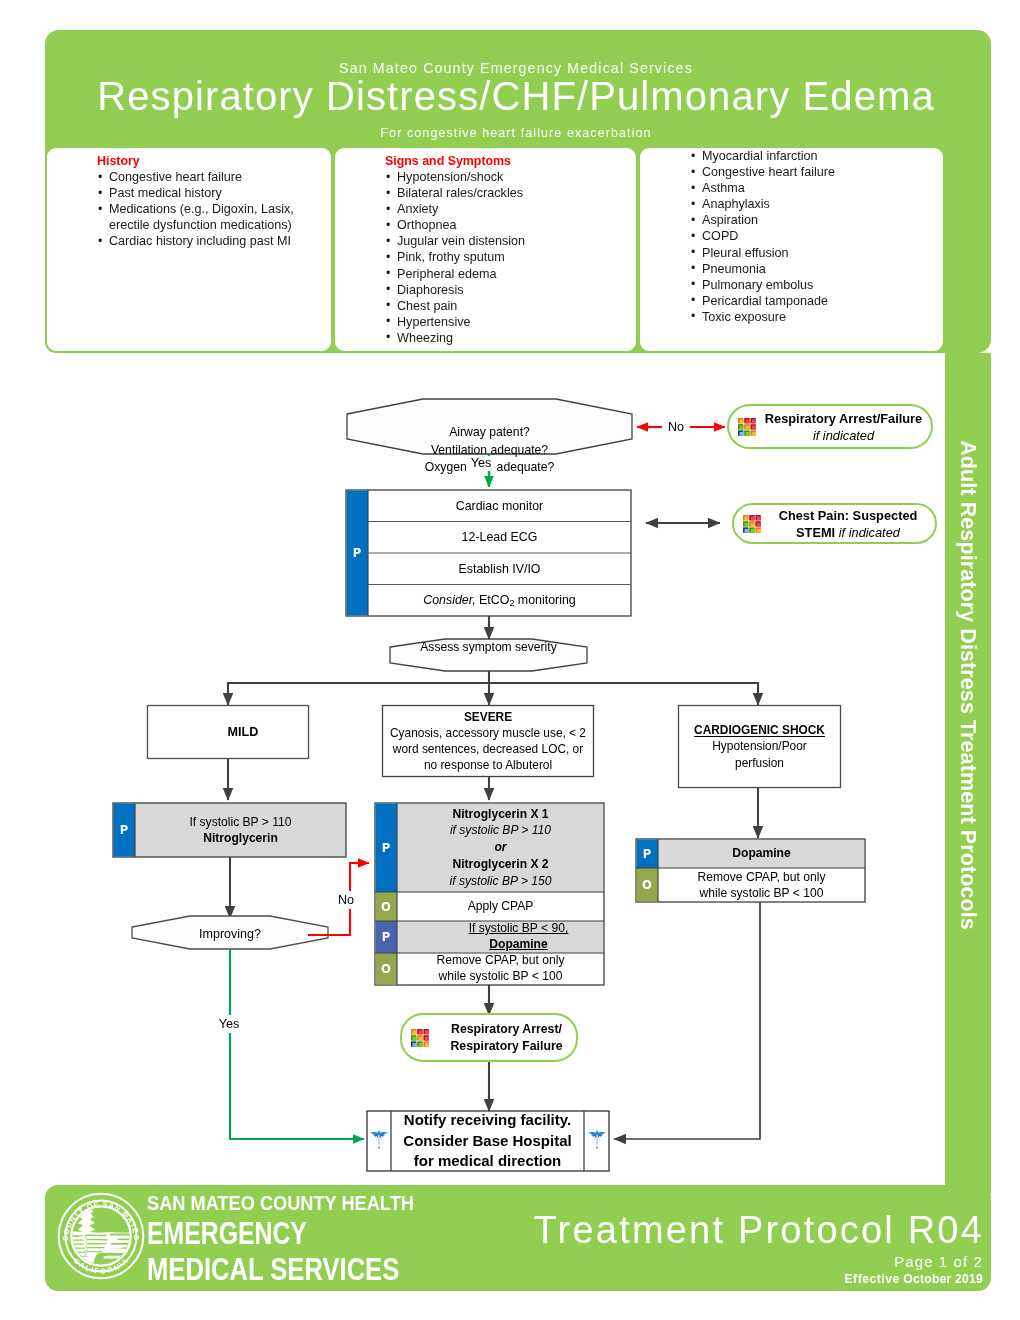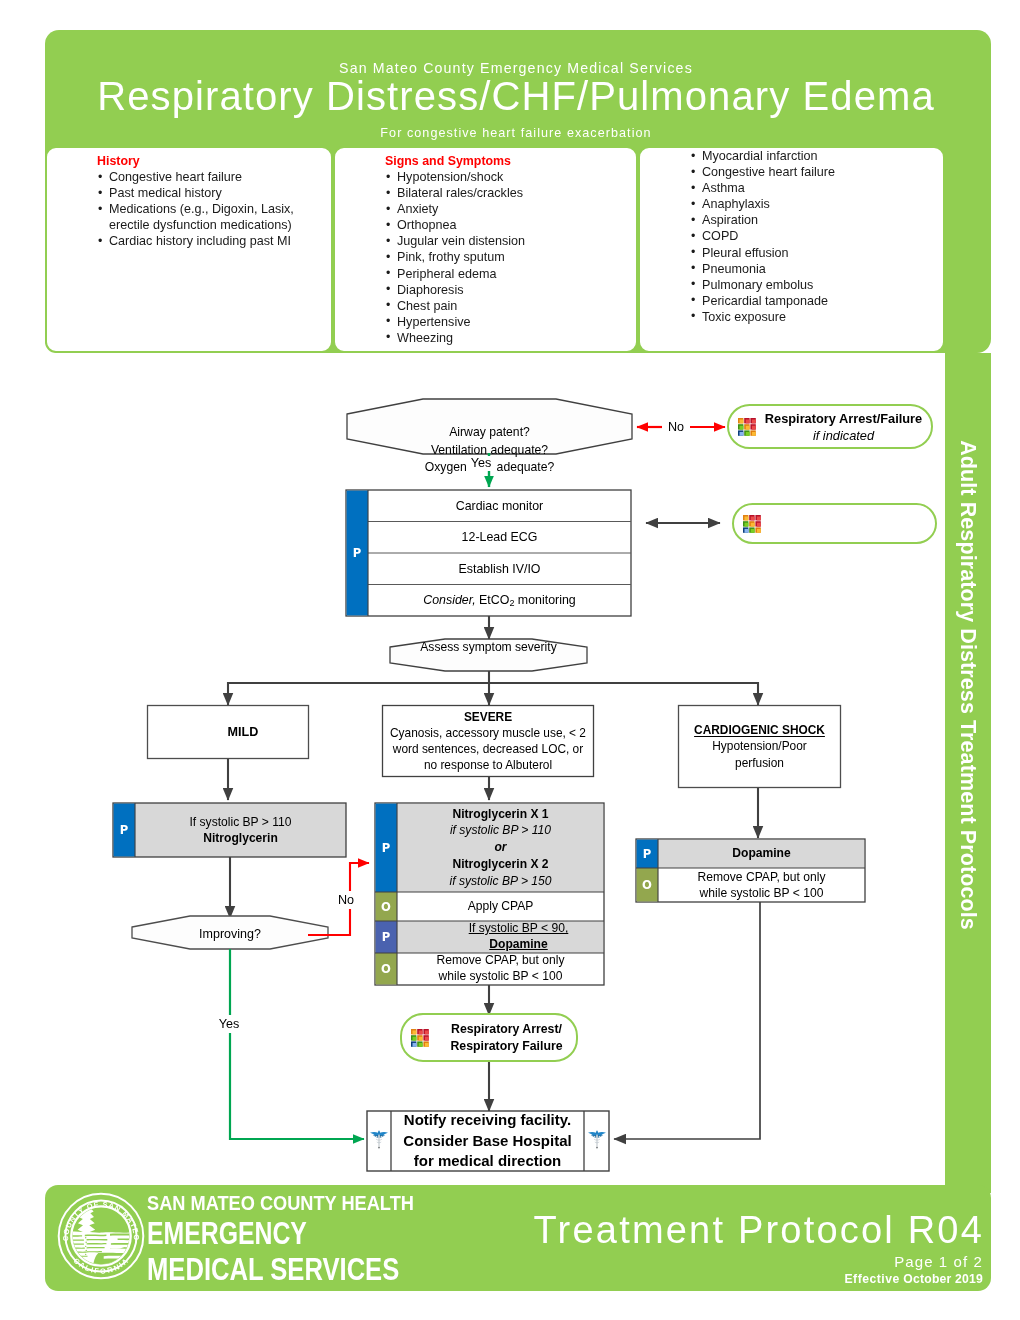--- a/index.html
+++ b/index.html
@@ -322,20 +322,24 @@
               <rect x="12.40" y="6.20" width="5.4" height="5.4" fill="#b81028"></rect>
               <rect x="13.90" y="7.70" width="3.9" height="3.9" fill="#ec4a4a"></rect>
               <rect x="0.00" y="12.40" width="5.4" height="5.4" fill="#0b3d7a"></rect>
               <rect x="1.50" y="13.90" width="3.9" height="3.9" fill="#87b4ef"></rect>
               <rect x="6.20" y="12.40" width="5.4" height="5.4" fill="#3f8f14"></rect>
               <rect x="7.70" y="13.90" width="3.9" height="3.9" fill="#79cf22"></rect>
               <rect x="12.40" y="12.40" width="5.4" height="5.4" fill="#de7a0a"></rect>
               <rect x="13.90" y="13.90" width="3.9" height="3.9" fill="#fbb933"></rect>
             </g>
           </svg></span>
+      <div class="rb-txt">
+        <div class="b">Chest Pain: Suspected</div>
+        <div><b>STEMI</b> <i>if indicated</i></div>
+      </div>
     </div>
 
     <div class="ct" id="t-assess">Assess symptom severity</div>
     <div class="ct" id="t-mild">MILD</div>
     <div class="ct" id="t-severe">
       <div class="b">SEVERE</div>
       <div>Cyanosis, accessory muscle use, &lt; 2</div>
       <div>word sentences, decreased LOC, or</div>
       <div>no response to Albuterol</div>
     </div>

